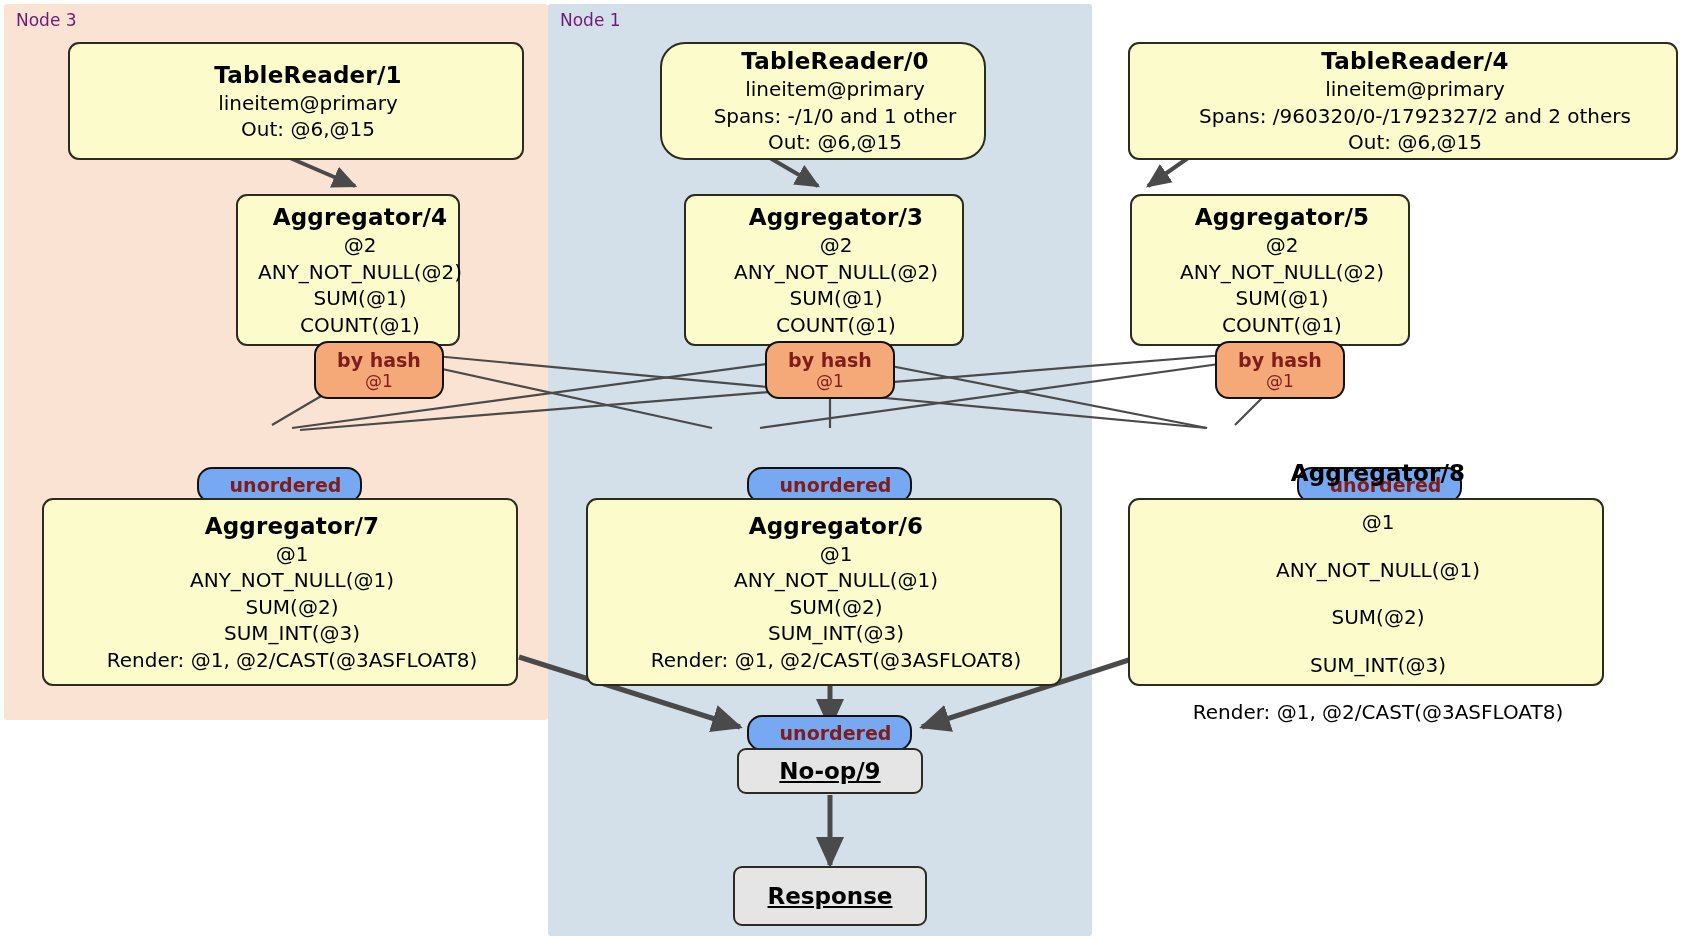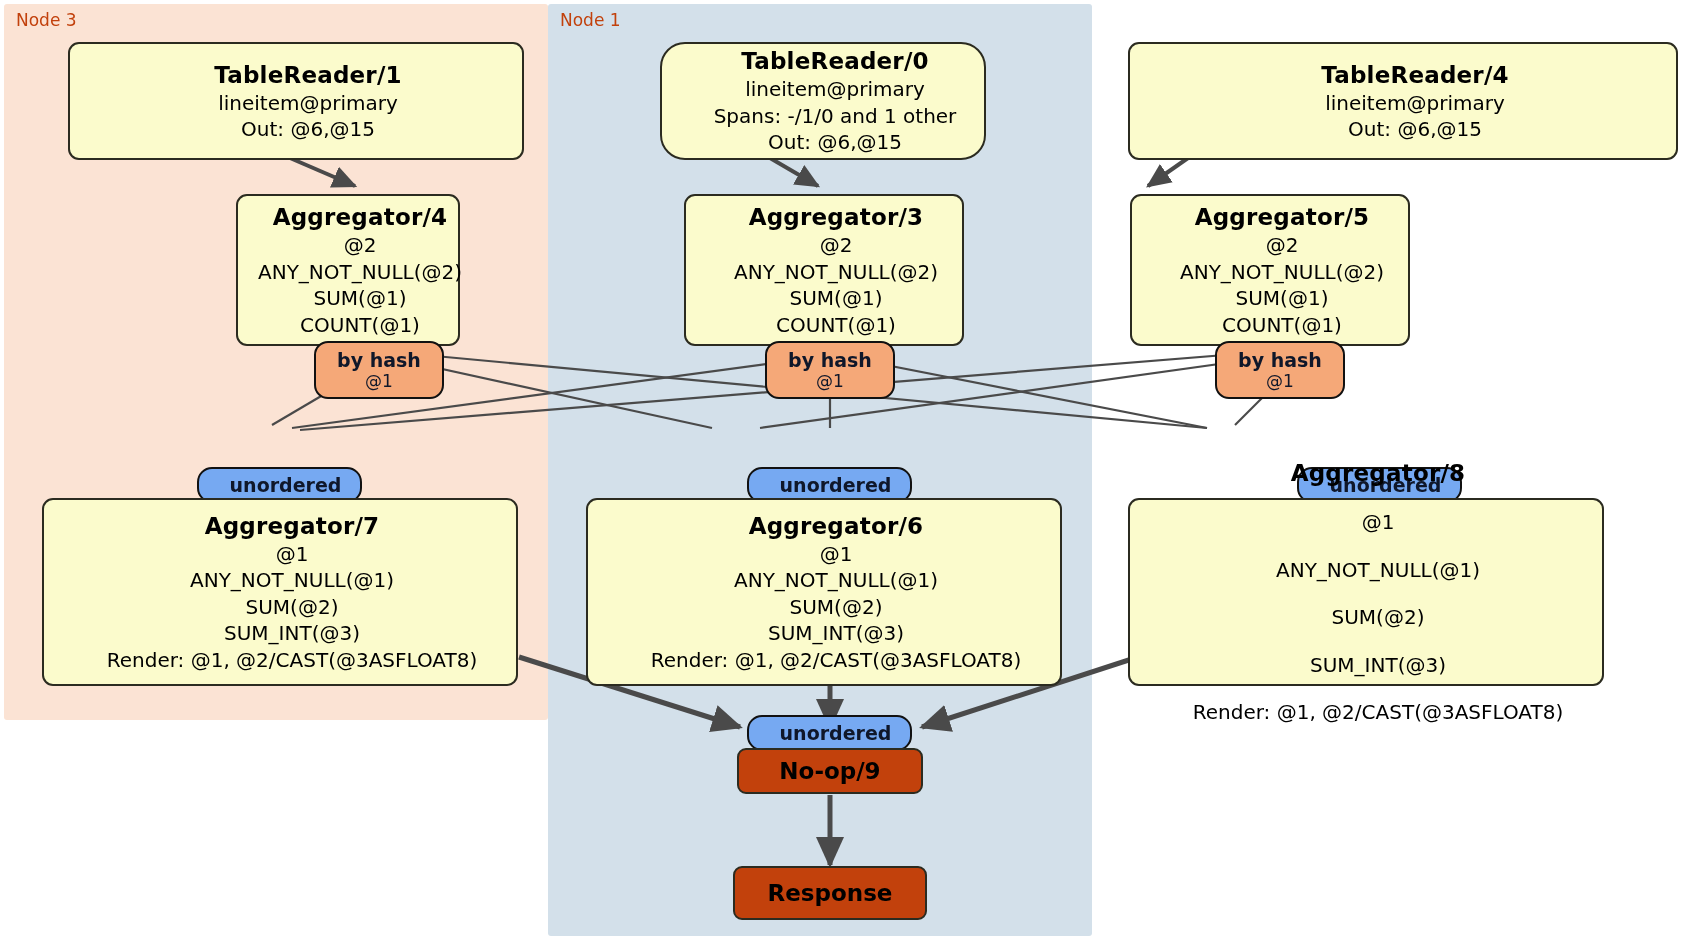--- a/index.html
+++ b/index.html
@@ -3,44 +3,44 @@
 <meta charset="utf-8">
 <style>
   html,body{margin:0;padding:0;background:#ffffff;}
   body{width:1708px;height:940px;position:relative;overflow:hidden;
        font-family:"DejaVu Sans","Liberation Sans",sans-serif;}
 
   #stage{position:absolute;left:0;top:0;width:1708px;height:940px;}
 
   
   .panel{position:absolute;border-radius:3px;}
-  .panel .panel-label{position:absolute;left:12px;top:6px;font-size:17px;color:#c2410c;
+  .panel .panel-label{position:absolute;left:12px;top:6px;font-size:17px;color:#701a75;
         font-family:"DejaVu Sans","Liberation Sans",sans-serif;white-space:nowrap;}
   #panel-node3{left:4px;  top:4px;  width:544px; height:716px; background:#FBE3D4;}
   #panel-node1{left:548px;top:4px;  width:544px; height:932px; background:#D3E0EA;}
   #panel-node2{left:1092px;top:4px; width:612px; height:704px; background:#ECF2FB;}
 
   
   #edges{position:absolute;left:0;top:0;width:1708px;height:940px;pointer-events:none;}
 
   
   .box{position:absolute;background:#FBFBCC;border:2px solid #2b2b20;border-radius:11px;
        box-sizing:border-box;display:flex;flex-direction:column;align-items:center;
        justify-content:center;text-align:center;color:#000;padding-left:24px;}
   .box .t{font-weight:bold;font-size:23px;line-height:30px;letter-spacing:.2px;}
   .box .l{font-size:20px;line-height:26.5px;white-space:nowrap;}
 
-  .smallbox{position:absolute;background:#c2410c;border:2px solid #2b2b20;border-radius:9px;
+  .smallbox{position:absolute;background:#e5e5e5;border:2px solid #2b2b20;border-radius:9px;
        box-sizing:border-box;display:flex;align-items:center;justify-content:center;
-       font-weight:bold;font-size:23px;color:#000;}
+       font-weight:bold;font-size:23px;color:#000;text-decoration:underline;}
 
   
   .pill{position:absolute;box-sizing:border-box;border:2px solid #111;
         display:flex;flex-direction:column;align-items:center;justify-content:center;
-        text-align:center;color:#0f172a;}
+        text-align:center;color:#7f1d1d;}
   .pill.hash{background:#F5A878;border-radius:14px;}
   .pill.hash .h1{font-weight:bold;font-size:19px;line-height:22px;}
   .pill.hash .h2{font-size:17px;line-height:20px;}
   .pill.unord{background:#76A9F2;border-radius:15px;font-weight:bold;font-size:19px;padding-left:12px;}
 </style>
 </head>
 <body>
 
 <div id="stage">
 
@@ -102,20 +102,21 @@
   <div class="box" id="tr0" style="left:660px;top:42px;width:326px;height:118px;border-radius:25px;">
     <div class="t">TableReader/0</div>
     <div class="l">lineitem@primary</div>
     <div class="l">Spans: -/1/0 and 1 other</div>
     <div class="l">Out: @6,@15</div>
   </div>
 
   <div class="box" id="tr2" style="left:1128px;top:42px;width:550px;height:118px;">
     <div class="t">TableReader/4</div>
     <div class="l">lineitem@primary</div>
+    <div class="l">Spans: /960320/0-/1792327/2 and 2 others</div>
     <div class="l">Out: @6,@15</div>
   </div>
 
   <div class="box" id="agg4" style="left:236px;top:194px;width:224px;height:152px;">
     <div class="t">Aggregator/4</div>
     <div class="l">@2</div>
     <div class="l">ANY_NOT_NULL(@2)</div>
     <div class="l">SUM(@1)</div>
     <div class="l">COUNT(@1)</div>
   </div>
@@ -187,17 +188,17 @@
   </div>
 
   <div class="pill unord" style="left:747px;top:715px;width:165px;height:36px;">
     <span>unordered</span>
   </div>
 
   <div class="smallbox" id="noop" style="left:737px;top:748px;width:186px;height:46px;">
     <span>No-op/9</span>
   </div>
 
-  <div class="smallbox" id="resp" style="left:733px;top:866px;width:194px;height:54px;">
+  <div class="smallbox" id="resp" style="left:733px;top:866px;width:194px;height:60px;">
     <span>Response</span>
   </div>
 
 </div>
 
 </body></html>

